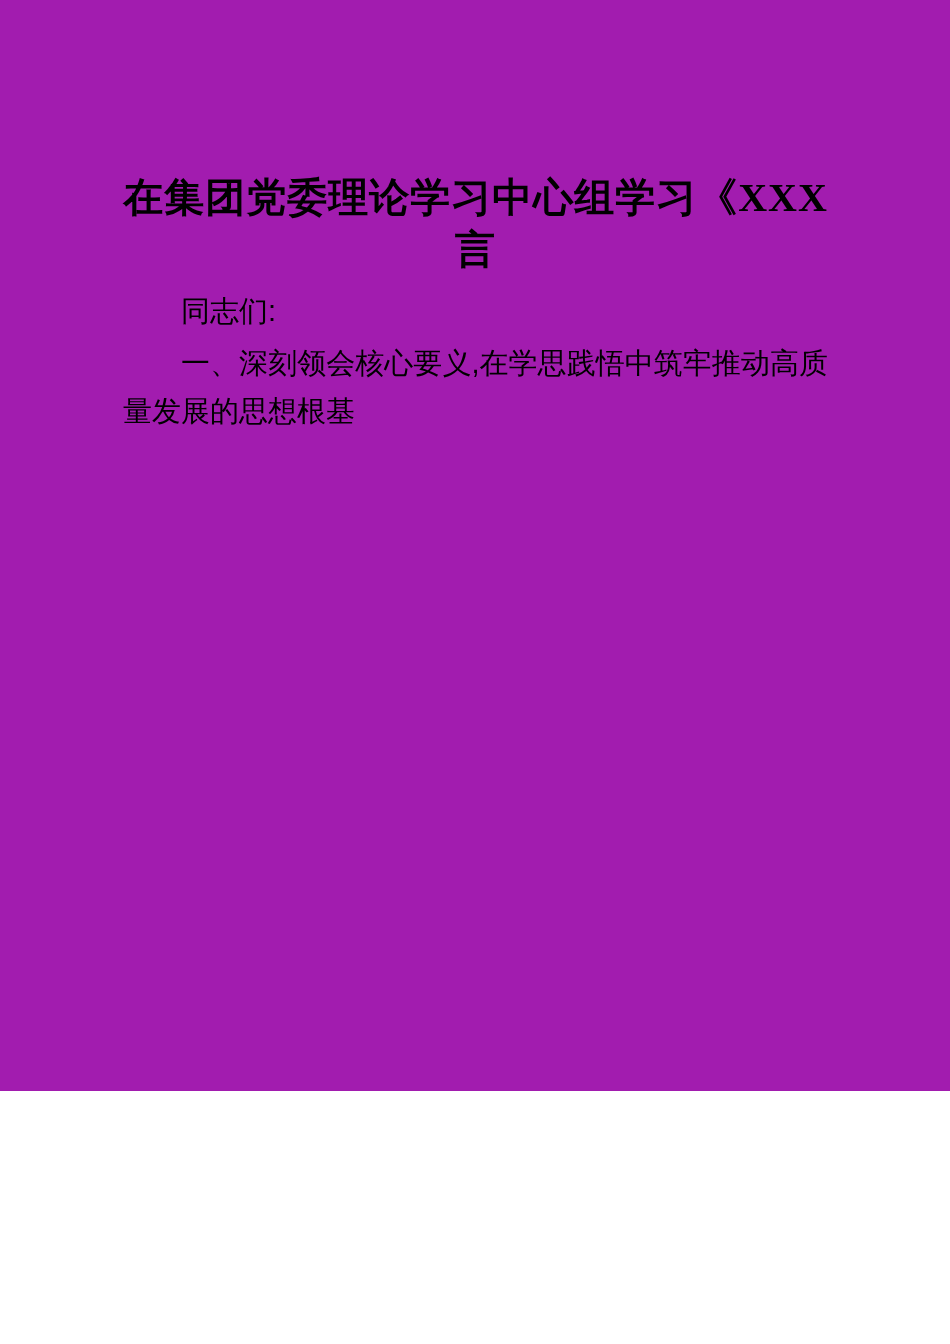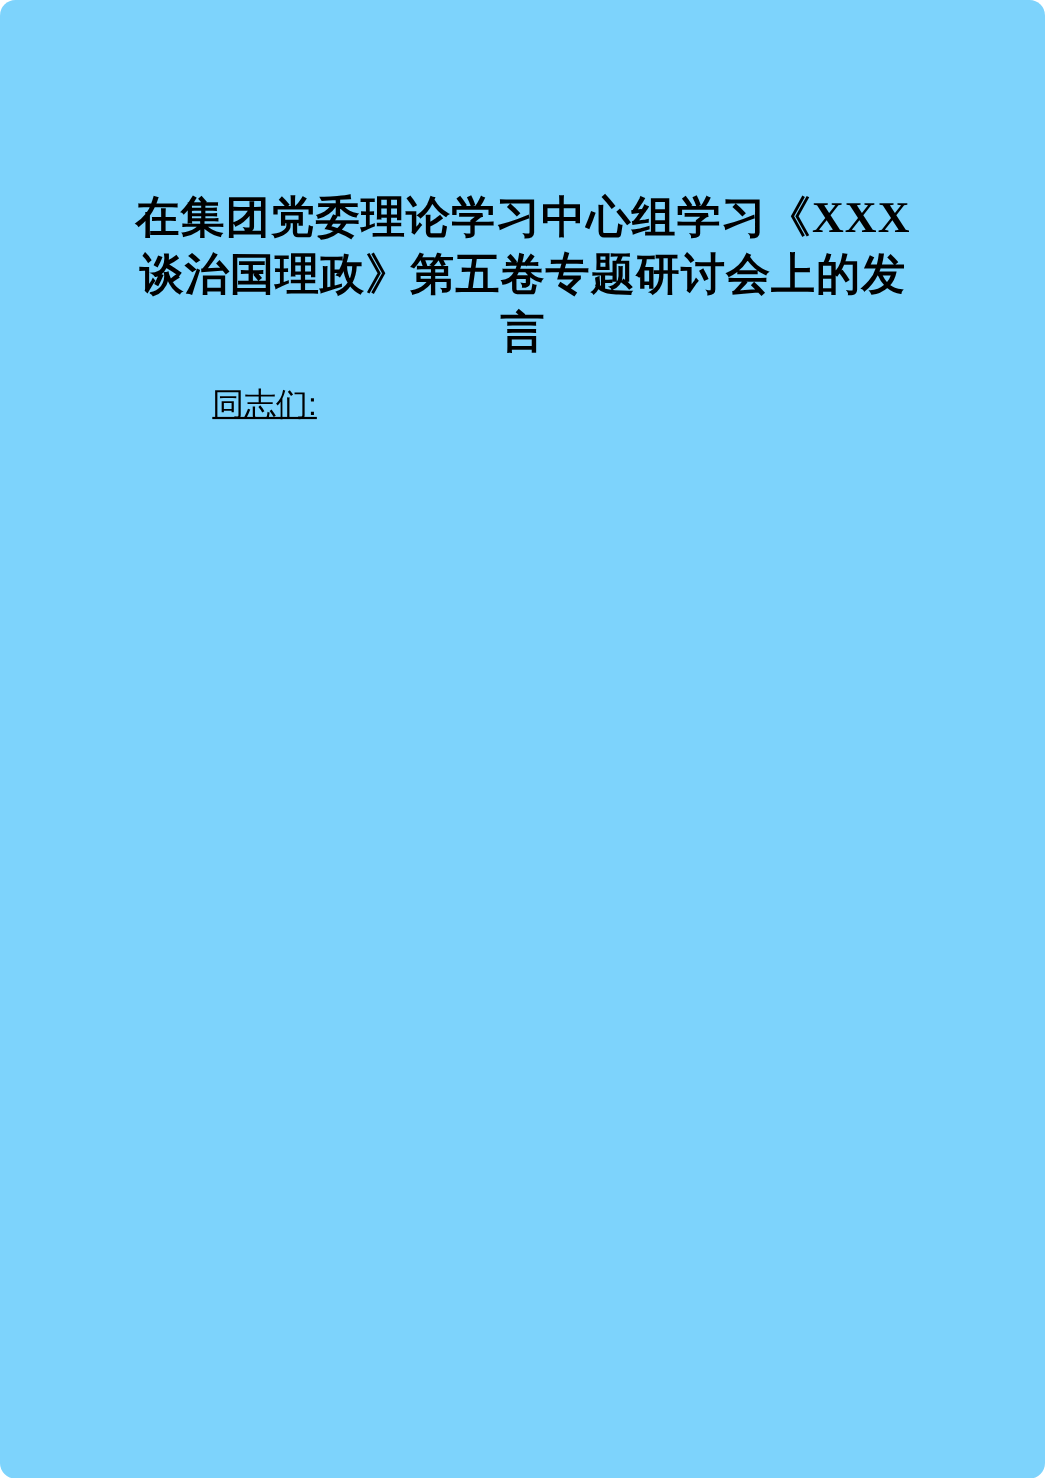--- a/index.html
+++ b/index.html
@@ -3,25 +3,24 @@
 <meta charset="utf-8">
 <style>
   html, body {
     margin: 0;
     padding: 0;
     background: #ffffff;
   }
   .page {
     position: relative;
     width: 950px;
-    height: 1344px;
-    background: #7dd3fc;
+    height: 1091px;
+    background: #a21caf;
     color: #000000;
     overflow: hidden;
-    border-radius: 14px;
   }
   .content {
     position: absolute;
     left: 119px;
     top: 172px;
     width: 713px;
   }
   .doc-title {
     font-family: "Liberation Serif", "DejaVu Serif", serif;
     font-weight: bold;
@@ -30,36 +29,35 @@
     text-align: center;
     letter-spacing: 1px;
   }
   .doc-body {
     margin-top: 11px;
     font-family: "Liberation Sans", "DejaVu Sans", sans-serif;
     font-size: 29px;
     line-height: 48px;
   }
   .doc-body p {
-    margin: 16px;
+    margin: 4px;
     padding: 0;
     text-indent: 2em;
     text-align: justify;
     text-justify: inter-ideograph;
     word-break: break-all;
-    text-decoration: underline;
   }
 </style>
 </head>
 <body>
 
 <div class="page">
   <div class="content">
     <div class="doc-title">
       <div>在集团党委理论学习中心组学习《XXX</div>
-      <div>谈治国理政》第五卷专题研讨会上的发</div>
       <div>言</div>
     </div>
     <div class="doc-body">
       <p>同志们:</p>
+      <p>一、深刻领会核心要义,在学思践悟中筑牢推动高质量发展的思想根基</p>
     </div>
   </div>
 </div>
 
 </body></html>

